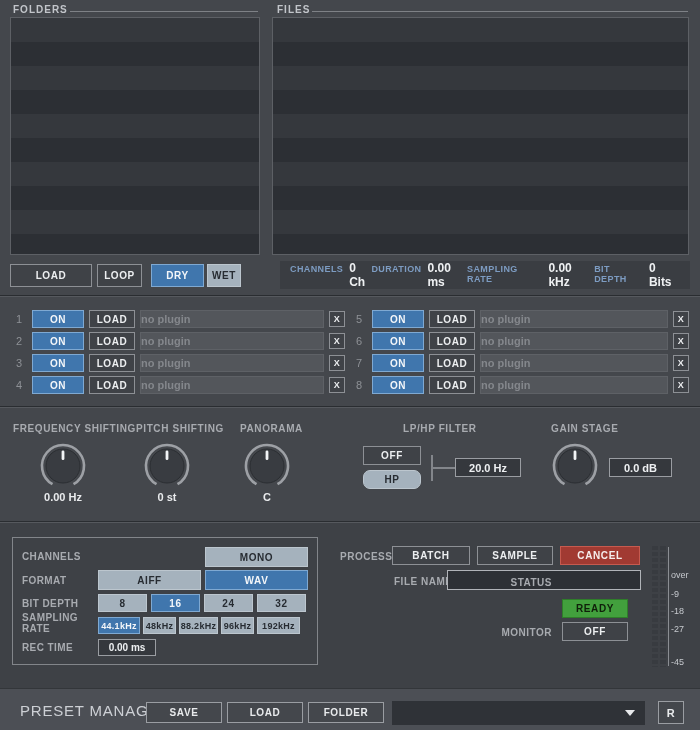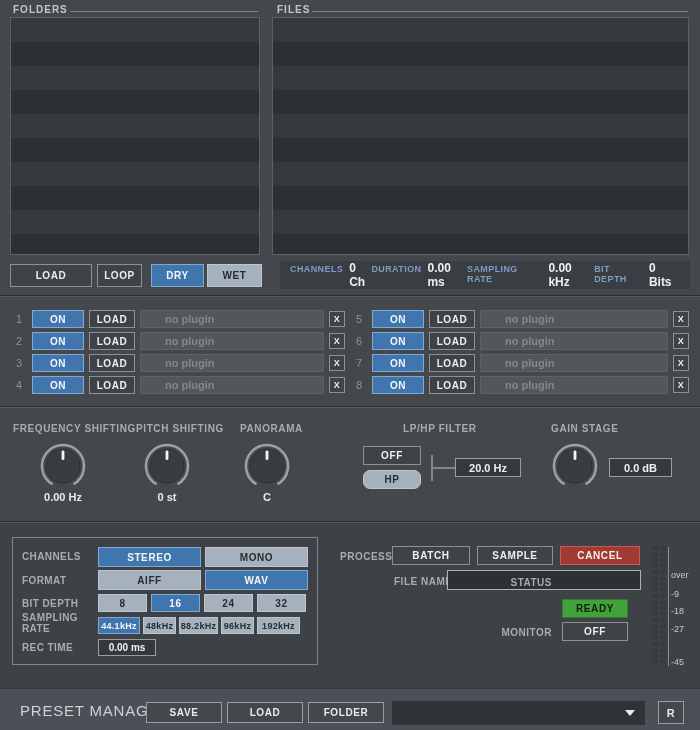--- a/index.html
+++ b/index.html
@@ -34,21 +34,21 @@
     background:linear-gradient(180deg,#2a2d31 0,#2a2d31 1px,#56595e 1px,#56595e 2px); }
 
   .slot-row { position:absolute; height:18px; }
   .slot-row.left  { left:12px;  width:333px; }
   .slot-row.right { left:352px; width:337px; }
   .slot-row .num { position:absolute; left:0; top:3px; width:14px; text-align:center; font-size:11px; color:#8e9196; }
   .slot-row .on  { left:20px; top:0; width:52px; height:18px; }
   .slot-row .ld  { left:77px; top:0; width:46px; height:18px; }
   .slot-row .fld { position:absolute; left:128px; top:0; height:18px; box-sizing:border-box;
     background:#53565b; border:1px solid #5e6166; color:#84878c; font-weight:bold; font-size:11px;
-    display:flex; align-items:center; padding-left:24px; }
+    display:flex; align-items:center; padding-left:0; }
   .slot-row.left  .fld { width:184px; }
   .slot-row.right .fld { width:188px; }
   .slot-row .x { top:1px; width:16px; height:16px; font-size:9px; }
   .slot-row.left  .x { left:317px; }
   .slot-row.right .x { left:321px; }
 
   .panel-title { position:absolute; top:423px; font-weight:bold; font-size:10px; color:#a8abb0; letter-spacing:0.6px; }
   .knob { position:absolute; width:48px; height:48px; }
   .knob-val { position:absolute; width:80px; text-align:center; font-weight:bold; font-size:11px; color:#e9ebed; }
   .field { position:absolute; box-sizing:border-box; background:#35383d; border:1px solid #9a9da2; color:#eef0f2;
@@ -88,21 +88,21 @@
   <div class="hline" style="left:70px; top:11px; width:188px;"></div>
   <span class="sec-label" style="left:277px; top:4px;">FILES</span>
   <div class="hline" style="left:312px; top:11px; width:376px;"></div>
 
   <div class="list-panel" id="folders-panel"></div>
   <div class="list-panel" id="files-panel"></div>
 
   <button class="btn dark" style="left:10px; top:264px; width:82px; height:23px;">LOAD</button>
   <button class="btn dark" style="left:97px; top:264px; width:45px; height:23px;">LOOP</button>
   <button class="btn blue" style="left:151px; top:264px; width:53px; height:23px;">DRY</button>
-  <button class="btn light" style="left:207px; top:264px; width:55px; height:23px;">WET</button>
+  <button class="btn light" style="left:207px; top:264px; width:34px; height:23px;">WET</button>
 
   <div id="info-strip">
     <div class="info-pair">
       <span class="info-label">CHANNELS</span>
       <span class="info-value">0 Ch</span>
     </div>
     <div class="info-pair">
       <span class="info-label">DURATION</span>
       <span class="info-value">0.00 ms</span>
     </div>
@@ -214,21 +214,20 @@
   <div class="conn" style="left:431px; top:455px; width:2px; height:26px;"></div>
   <div class="conn" style="left:433px; top:467px; width:22px; height:2px;"></div>
   <div class="field" style="left:455px; top:458px; width:66px; height:19px;">20.0 Hz</div>
   <div class="field" style="left:609px; top:458px; width:63px; height:19px;">0.0 dB</div>
 
   <div class="divider" style="top:521px;"></div>
   <div id="bottom-bg"></div>
 
   <div id="config-box"></div>
   <span class="cfg-label" style="left:22px; top:551px;">CHANNELS</span>
-  <button class="btn blue" style="left:98px;  top:547px; width:103px; height:20px;">STEREO</button>
   <button class="btn light" style="left:205px; top:547px; width:103px; height:20px;">MONO</button>
 
   <span class="cfg-label" style="left:22px; top:575px;">FORMAT</span>
   <button class="btn blue" style="left:205px; top:570px; width:103px; height:20px;">WAV</button>
   <button class="btn light" style="left:98px;  top:570px; width:103px; height:20px;">AIFF</button>
 
   <span class="cfg-label" style="left:22px; top:598px;">BIT DEPTH</span>
   <button class="btn light" style="left:98px;  top:594px; width:49px; height:18px;">8</button>
   <button class="btn blue" style="left:151px; top:594px; width:49px; height:18px;">16</button>
   <button class="btn light" style="left:204px; top:594px; width:49px; height:18px;">24</button>

